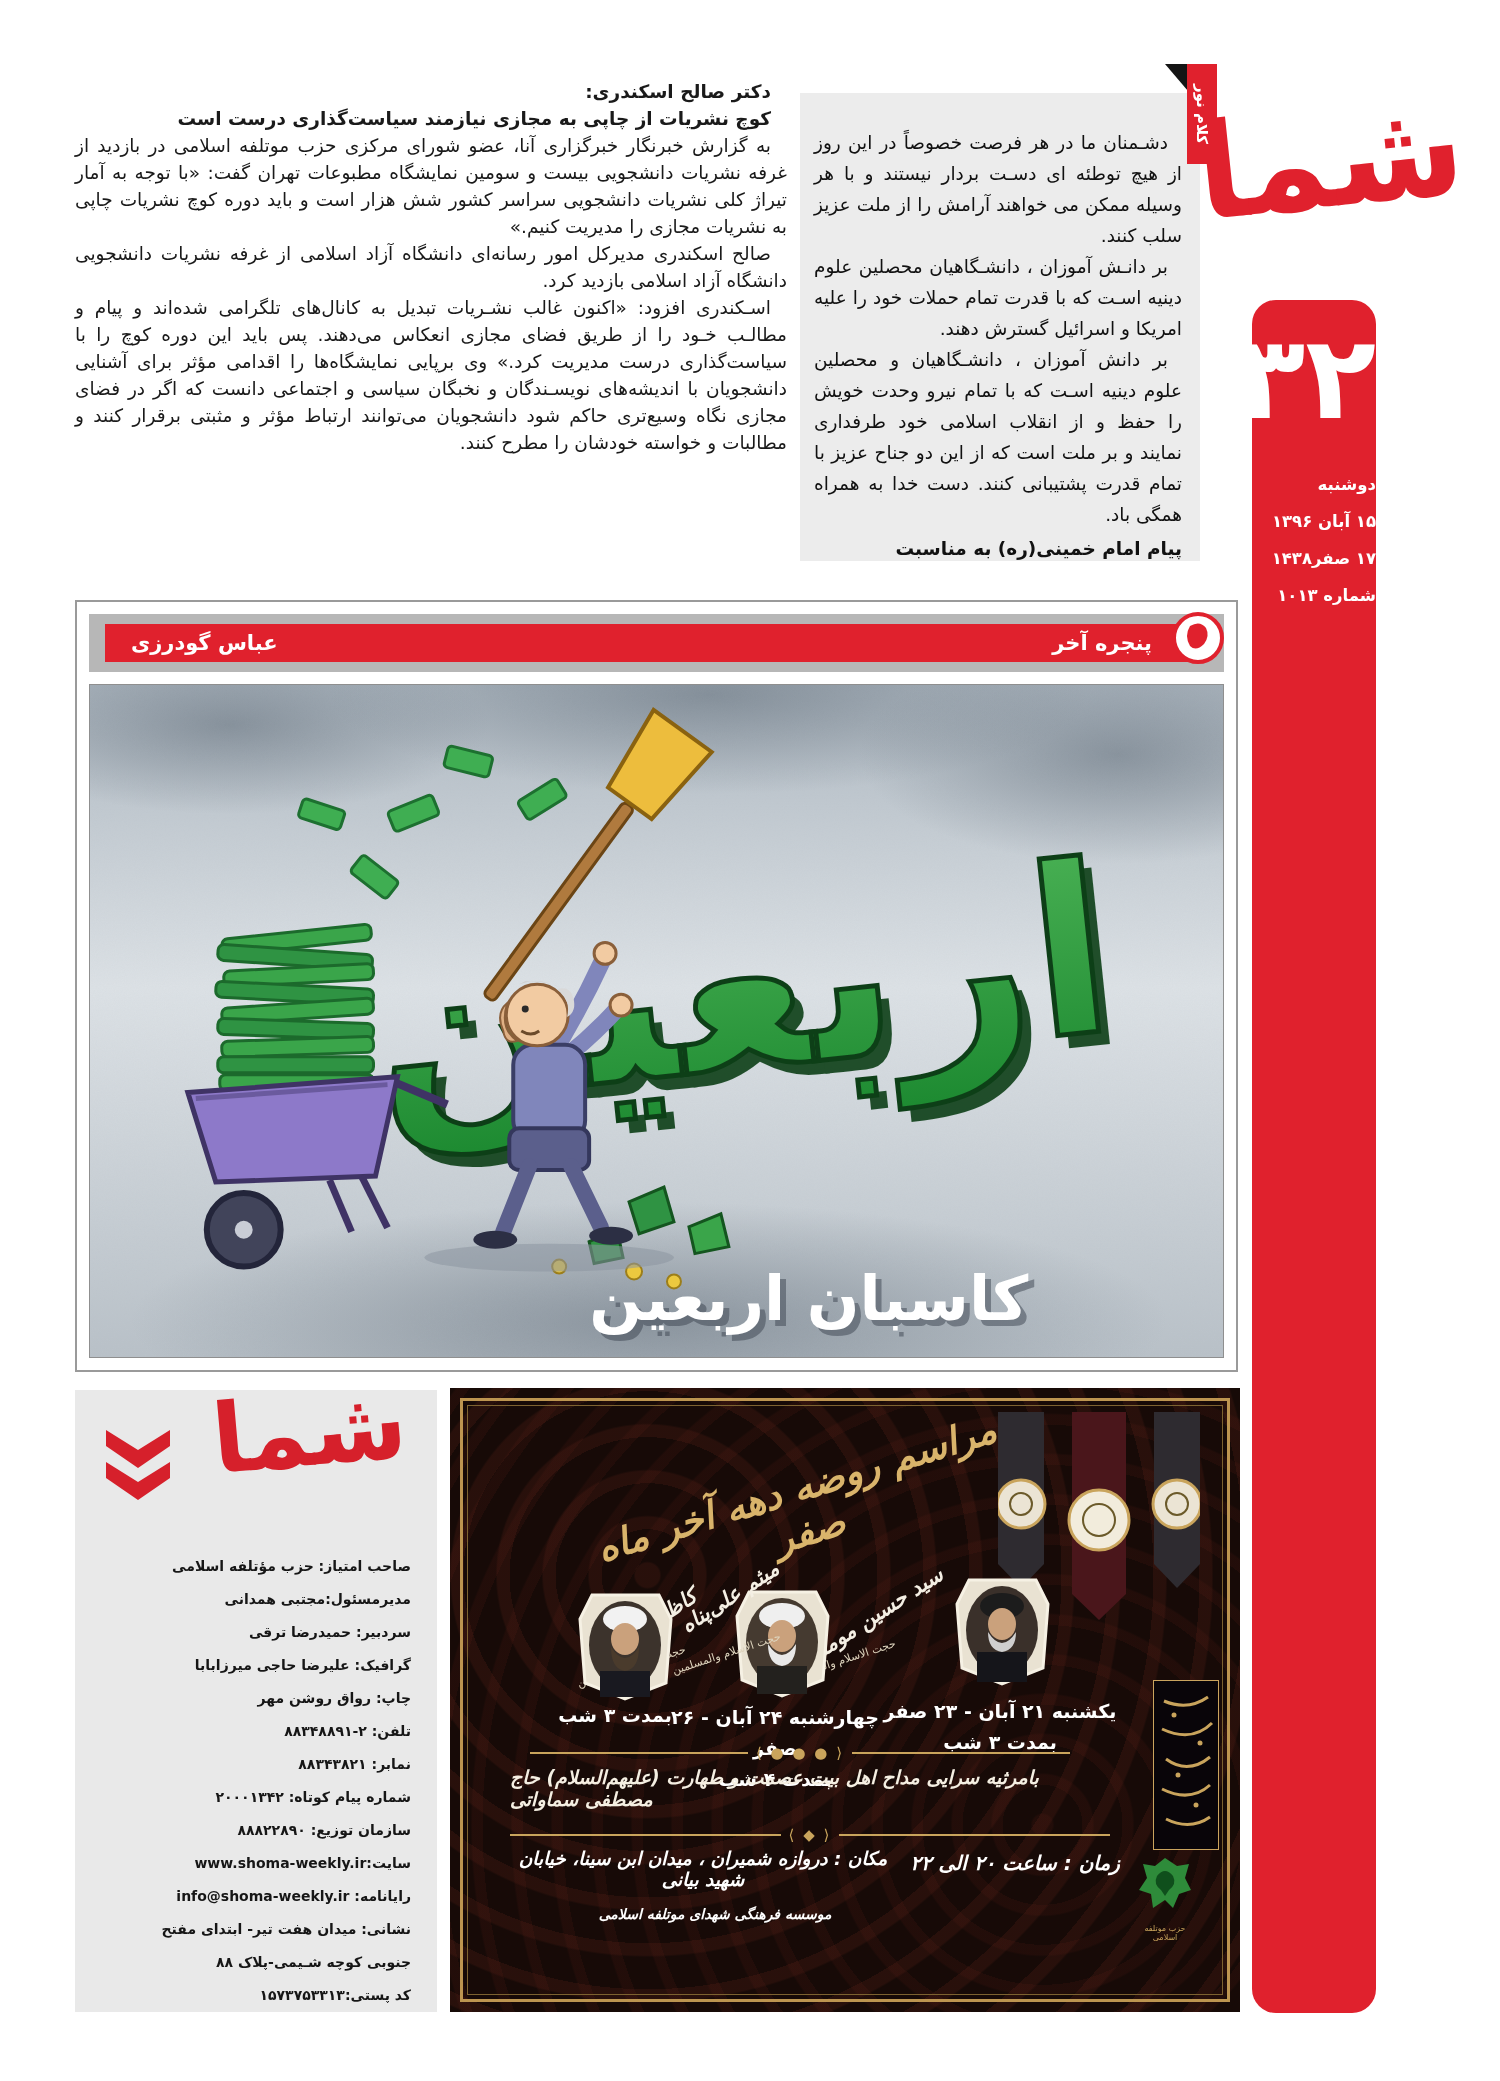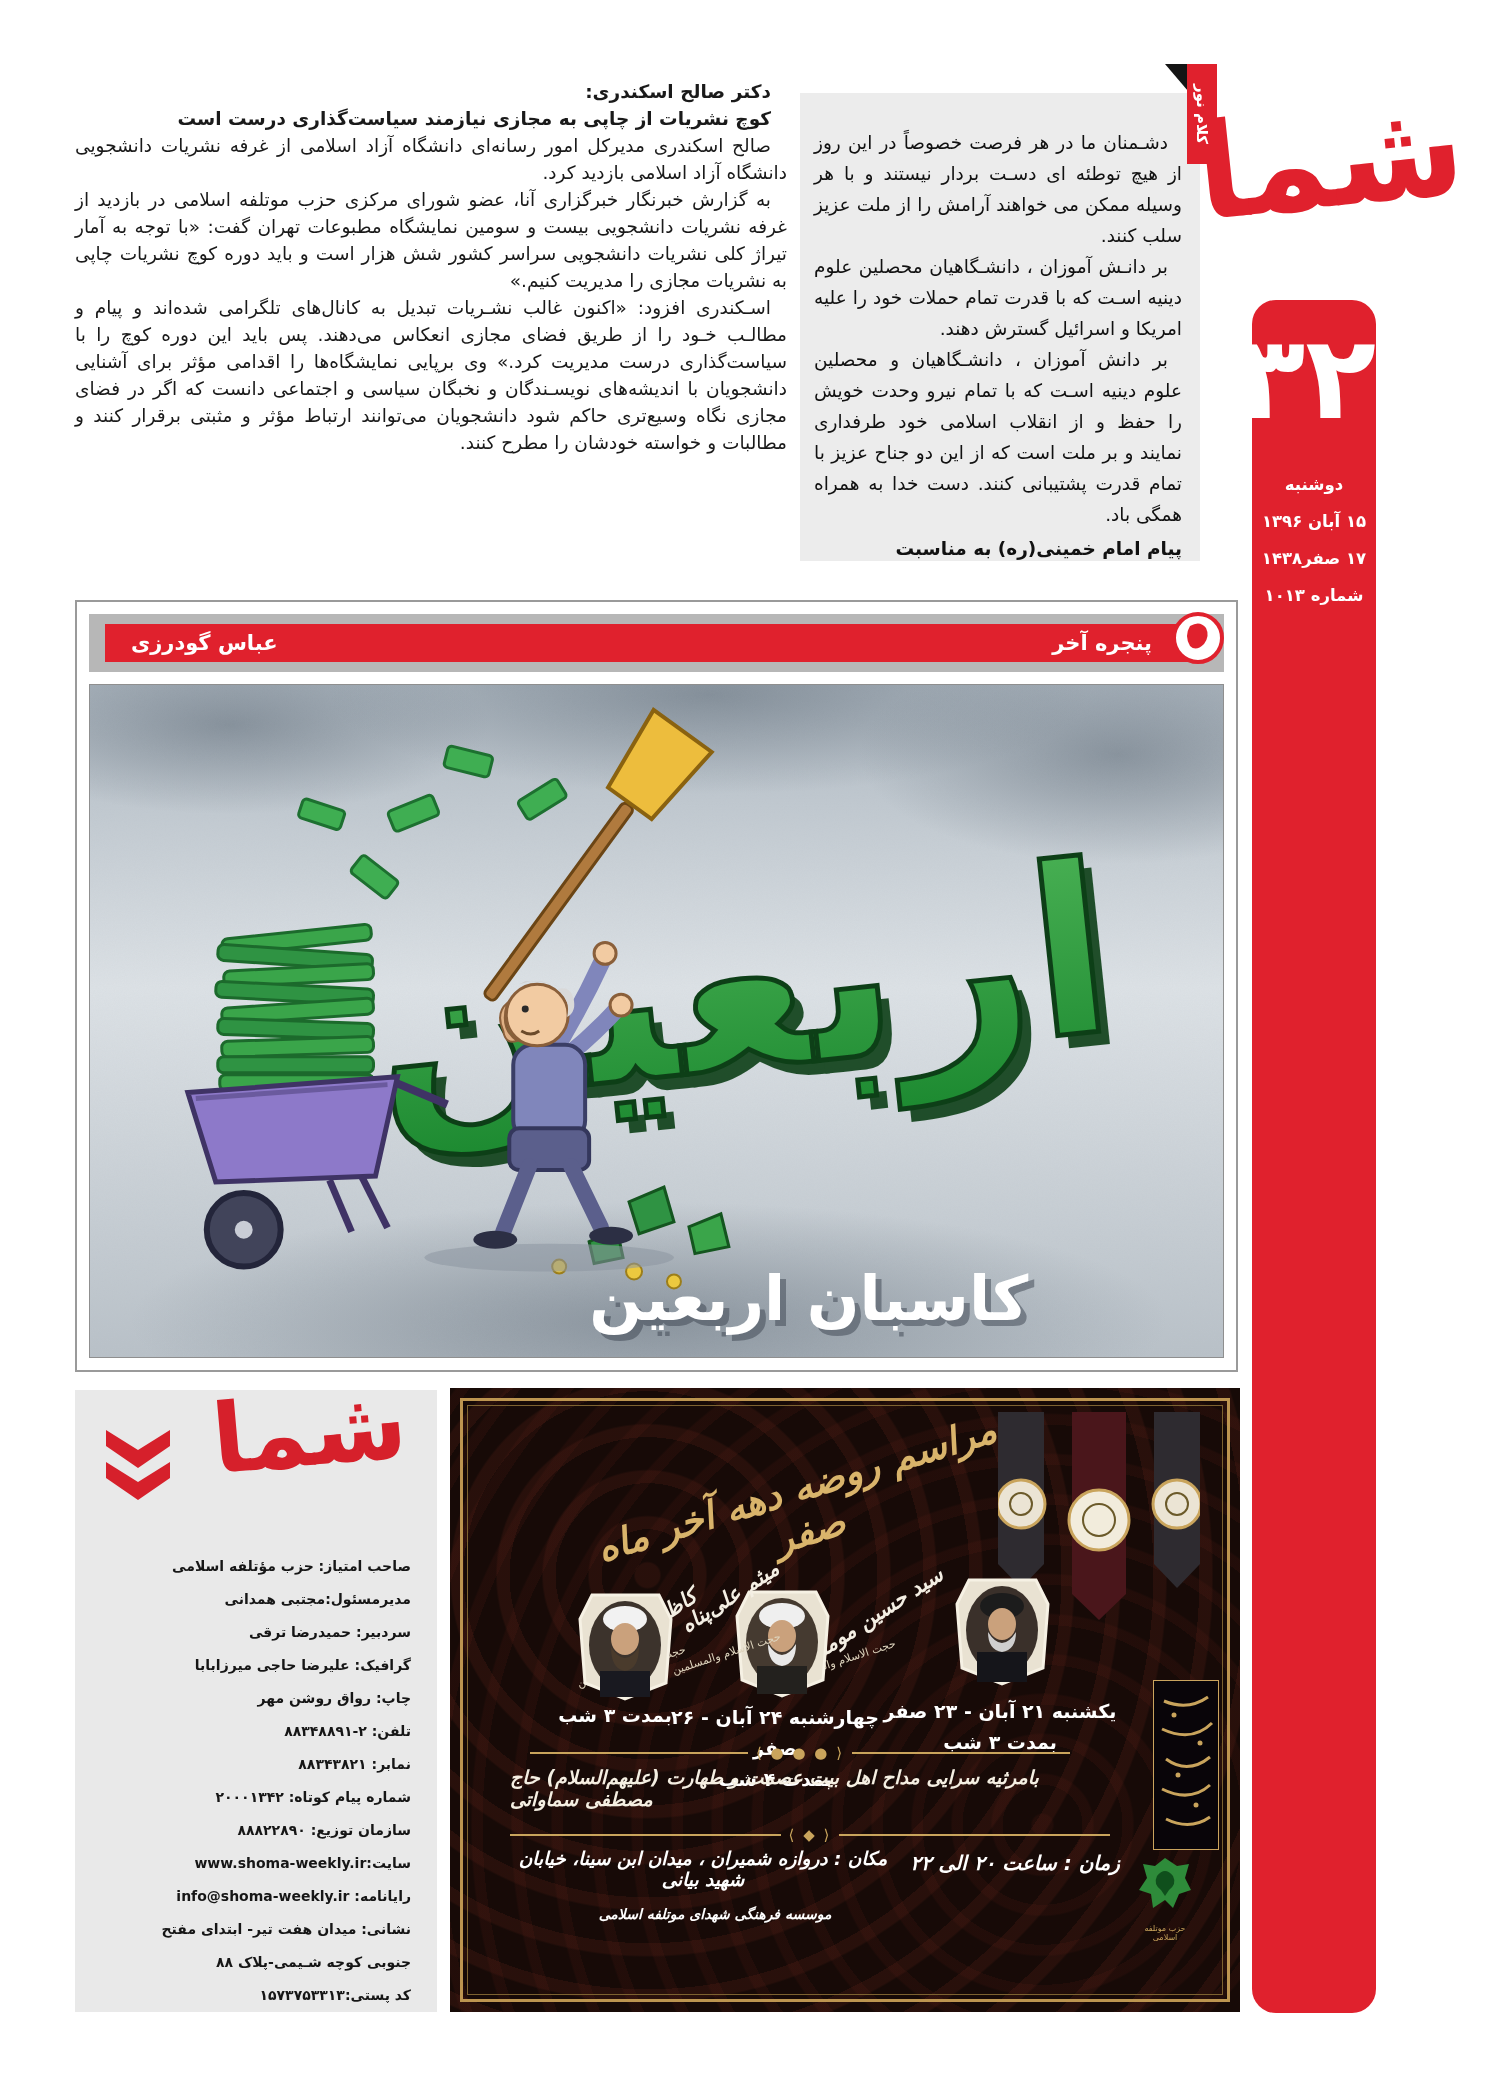--- a/index.html
+++ b/index.html
@@ -20,21 +20,21 @@
              display:flex;align-items:center;justify-content:center;z-index:3;}
   .kalam-fold{position:absolute;left:1165px;top:64px;width:0;height:0;z-index:2;
               border-top:27px solid #151515;border-left:23px solid transparent;}
   
   .masthead{position:absolute;left:1250px;top:20px;width:160px;height:280px;color:#e0212d;
             font-size:132px;font-weight:bold;display:flex;align-items:center;justify-content:center;
             transform:rotate(-6deg);}
   .sidebar{position:absolute;left:1252px;top:300px;width:124px;height:1713px;background:#e0212d;
            border-radius:24px;color:#fff;text-align:center;}
   .issue{font-size:116px;font-weight:bold;line-height:1.0;margin-top:20px;}
-  .sdates{margin-top:30px;font-size:16.5px;font-weight:bold;line-height:37px;}
+  .sdates{margin-top:30px;font-size:16.5px;font-weight:bold;line-height:37px;text-align:right;}
   
   .cartoon-box{position:absolute;left:75px;top:600px;width:1163px;height:772px;background:#fff;
                border:2px solid #9a9a9a;box-sizing:border-box;}
   .cartoon-strip{position:absolute;left:12px;top:12px;right:12px;height:58px;background:#b7b7b7;}
   .cartoon-bar{position:absolute;left:16px;right:16px;top:10px;height:38px;background:#e0212d;
                color:#fff;font-weight:bold;font-size:21px;display:flex;align-items:center;
                justify-content:space-between;padding:0 56px 0 26px;}
   .win-icon{position:absolute;right:-16px;top:-12px;width:52px;height:52px;}
   .cartoon-art{position:absolute;left:12px;top:82px;right:12px;bottom:12px;border:1px solid #8f8f8f;}
   .cartoon-art svg{display:block;width:100%;height:100%;}
@@ -81,22 +81,22 @@
               border:1px solid #caa45e;z-index:2;}
 </style>
 </head>
 <body>
 
 <div class="page">
 
   <div class="article">
     <p class="kicker">دکتر صالح اسکندری:</p>
     <p class="headline">کوچ نشریات از چاپی به مجازی نیازمند سیاست‌گذاری درست است</p>
+    <p>به گزارش خبرنگار خبرگزاری آنا، عضو شورای مرکزی حزب موتلفه اسلامی در بازدید از غرفه نشریات دانشجویی بیست و سومین نمایشگاه مطبوعات تهران گفت: «با توجه به آمار تیراژ کلی نشریات دانشجویی سراسر کشور شش هزار است و باید دوره کوچ نشریات چاپی به نشریات مجازی را مدیریت کنیم.»</p>
     <p>صالح اسکندری مدیرکل امور رسانه‌ای دانشگاه آزاد اسلامی از غرفه نشریات دانشجویی دانشگاه آزاد اسلامی بازدید کرد.</p>
-    <p>به گزارش خبرنگار خبرگزاری آنا، عضو شورای مرکزی حزب موتلفه اسلامی در بازدید از غرفه نشریات دانشجویی بیست و سومین نمایشگاه مطبوعات تهران گفت: «با توجه به آمار تیراژ کلی نشریات دانشجویی سراسر کشور شش هزار است و باید دوره کوچ نشریات چاپی به نشریات مجازی را مدیریت کنیم.»</p>
     <p>اسـکندری افزود: «اکنون غالب نشـریات تبدیل به کانال‌های تلگرامی شده‌اند و پیام و مطالـب خـود را از طریق فضای مجازی انعکاس می‌دهند. پس باید این دوره کوچ را با سیاست‌گذاری درست مدیریت کرد.» وی برپایی نمایشگاه‌ها را اقدامی مؤثر برای آشنایی دانشجویان با اندیشه‌های نویسـندگان و نخبگان سیاسی و اجتماعی دانست که اگر در فضای مجازی نگاه وسیع‌تری حاکم شود دانشجویان می‌توانند ارتباط مؤثر و مثبتی برقرار کنند و مطالبات و خواسته خودشان را مطرح کنند.</p>
   </div>
 
   <div class="kalam">
     <p>دشـمنان ما در هر فرصت خصوصاً در این روز از هیچ توطئه ای دسـت بردار نیستند و با هر وسیله ممکن می خواهند آرامش را از ملت عزیز سلب کنند.</p>
     <p>بر دانـش آموزان ، دانشـگاهیان محصلین علوم دینیه اسـت که با قدرت تمام حملات خود را علیه امریکا و اسرائیل گسترش دهند.</p>
     <p>بر دانش آموزان ، دانشـگاهیان و محصلین علوم دینیه اسـت که با تمام نیرو وحدت خویش را حفظ و از انقلاب اسلامی خود طرفداری نمایند و بر ملت است که از این دو جناح عزیز با تمام قدرت پشتیبانی کنند. دست خدا به همراه همگی باد.</p>
     <p class="sig">پیام امام خمینی(ره) به مناسبت</p>
     <p class="sig">سیزده آبان ۱۳۵۸/۰۸/۱۰</p>
   </div>

